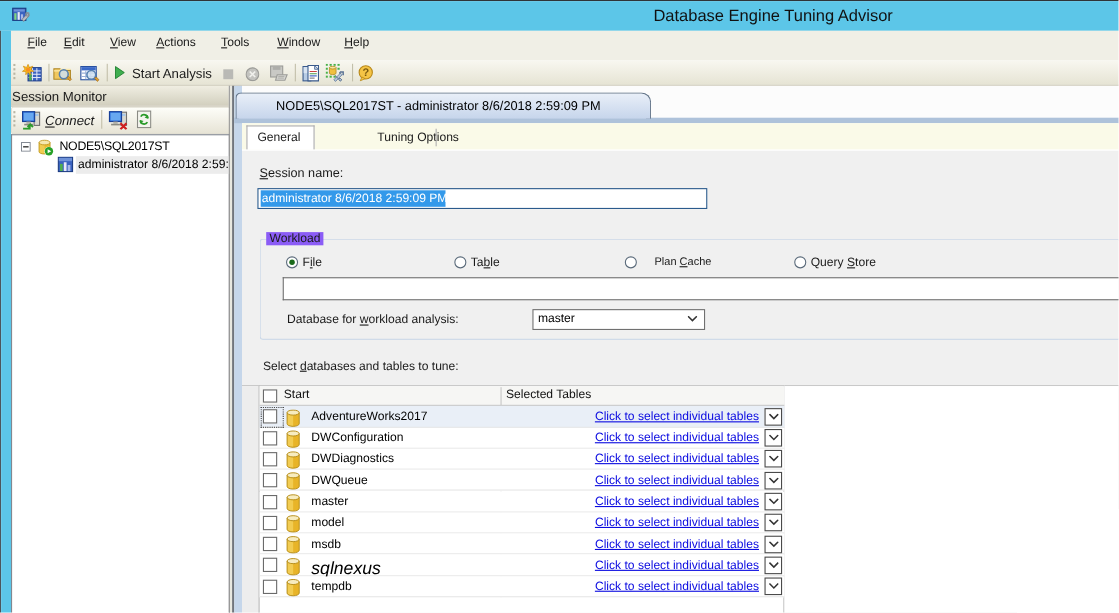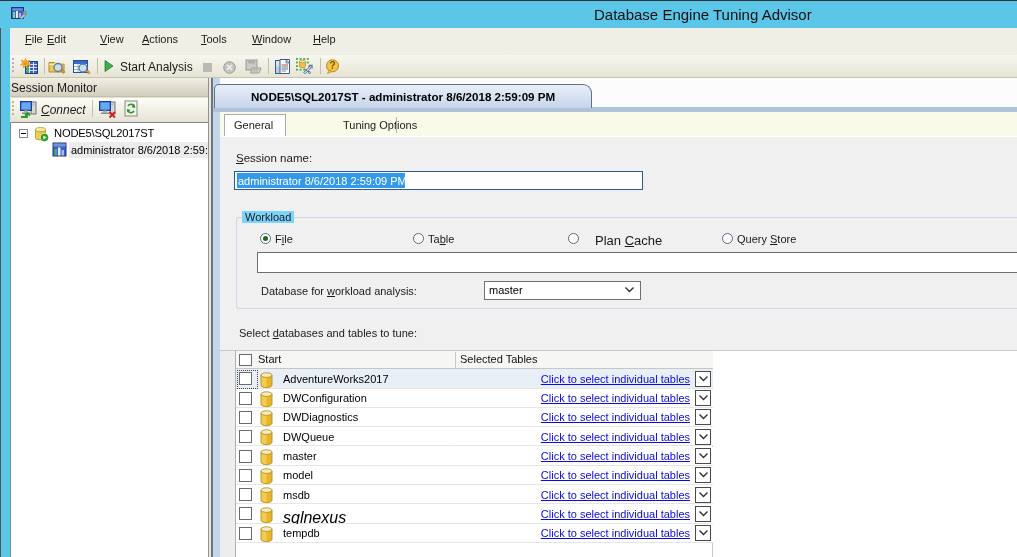--- a/index.html
+++ b/index.html
@@ -26,21 +26,21 @@
 <rect x="5" y="5" width="2" height="7" fill="#e8e8f8"></rect>
 <rect x="8" y="7" width="2" height="5" fill="#a8b8e8"></rect>
 <path d="M14.5 6 L9 11.5 L10.5 13.5 L15.5 8.5 Z" fill="#b8bcc4" stroke="#70767e" stroke-width="0.7"></path>
 <circle cx="14" cy="7" r="1.6" fill="none" stroke="#8a9098" stroke-width="1.2"></circle>
 </svg>
 </div>
 
 <div class="abs" style="left:10px;top:28px;width:1007px;height:27px;background:#f0efe6;"></div>
 <div class="abs" style="left:10px;top:33px;width:1007px;height:17px;font-size:11px;color:#1a1a1a;">
 <span class="abs" style="left:15px;"><u>F</u>ile</span>
-<span class="abs" style="left:37px;"><u>E</u>dit</span>
+<span class="abs" style="left:48px;"><u>E</u>dit</span>
 <span class="abs" style="left:90px;"><u>V</u>iew</span>
 <span class="abs" style="left:132px;"><u>A</u>ctions</span>
 <span class="abs" style="left:191px;"><u>T</u>ools</span>
 <span class="abs" style="left:242px;"><u>W</u>indow</span>
 <span class="abs" style="left:303px;"><u>H</u>elp</span>
 </div>
 
 <div class="abs" style="left:10px;top:55px;width:1007px;height:23px;background:linear-gradient(#f8f7f0,#e6e4d4);border-bottom:1px solid #c6c3ae;"></div>
 <div class="abs" id="toolbar" style="left:10px;top:55px;width:1007px;height:22px;text-decoration:underline;">
 
@@ -213,49 +213,49 @@
 <div class="abs" style="left:208px;top:78px;width:1px;height:479px;background:#909090;"></div>
 <div class="abs" style="left:209px;top:78px;width:2px;height:479px;background:#e8e8e0;"></div>
 <div class="abs" style="left:211px;top:78px;width:2px;height:479px;background:#70757c;"></div>
 <div class="abs" style="left:213px;top:78px;width:7px;height:479px;background:#c5d6ea;"></div>
 
 <div class="abs" style="left:220px;top:78px;width:797px;height:29px;background:#fcfcfc;"></div>
 
 <div class="abs" style="left:213px;top:107px;width:804px;height:5px;background:#aec2da;"></div>
 
 <div class="abs" style="left:214px;top:84px;width:378px;height:24px;background:linear-gradient(#e9eff8,#c6d5eb);border:1px solid #5f7186;border-bottom:none;border-radius:5px 9px 0 0;"></div>
-<div class="abs" style="left:251px;top:90px;font-size:11.6px;font-weight:bold;color:#000;">NODE5\SQL2017ST - administrator 8/6/2018 2:59:09 PM</div>
+<div class="abs" style="left:251px;top:90px;font-size:11.6px;font-weight:normal;color:#000;">NODE5\SQL2017ST - administrator 8/6/2018 2:59:09 PM</div>
 
 <div class="abs" style="left:220px;top:112px;width:797px;height:24px;background:#fafae8;"></div>
 <div class="abs" style="left:303px;top:119px;font-size:11px;color:#1a1a1a;margin-left:40px;">Tuning Options</div>
 <div class="abs" style="left:396px;top:117px;width:1px;height:16px;background:#b0b0b0;"></div>
 <div class="abs" style="left:224px;top:114px;width:62px;height:22px;background:#fff;border:1px solid #ababab;border-bottom:none;"></div>
 <div class="abs" style="left:234px;top:119px;font-size:11px;color:#1a1a1a;">General</div>
 
 <div class="abs" style="left:220px;top:136px;width:797px;height:1px;background:#fff;"></div>
 <div class="abs" style="left:220px;top:137px;width:797px;height:213px;background:#f0f0f0;"></div>
 <div class="abs" style="left:220px;top:350px;width:797px;height:1px;background:#c9c9c9;"></div>
 <div class="abs" style="left:220px;top:351px;width:797px;height:206px;background:#ededed;"></div>
 <div class="abs" style="left:235px;top:351px;width:782px;height:206px;background:#fff;"></div>
 
 <div class="abs" style="left:236px;top:152px;font-size:11.5px;color:#1a1a1a;"><u>S</u>ession name:</div>
 <div class="abs" style="left:234px;top:171px;width:409px;height:19px;background:#fff;border:1px solid #2a5a8c;"></div>
 <div class="abs" style="left:237px;top:173px;width:168px;height:15px;background:#3399ea;"></div>
 <div class="abs" style="left:238px;top:175px;font-size:11px;color:#fff;">administrator 8/6/2018 2:59:09 PM</div>
 
 <div class="abs" style="left:236px;top:217px;width:781px;height:92px;border:1px solid #ccd9e8;border-right:none;border-radius:3px 0 0 3px;"></div>
-<div class="abs" style="left:242px;top:211px;font-size:11px;color:#1a1a1a;background:#7dd3fc;padding:0 3px;">Workload</div>
+<div class="abs" style="left:242px;top:211px;font-size:11px;color:#1a1a1a;background:#8b5cf6;padding:0 3px;">Workload</div>
 
 <div class="abs" style="left:260px;top:233px;width:11px;height:11px;border:1px solid #5a6a7a;border-radius:50%;background:#fff;"></div>
 <div class="abs" style="left:263px;top:236px;width:5px;height:5px;border-radius:50%;background:#1a6a1a;"></div>
 <div class="abs" style="left:275px;top:233px;font-size:11px;color:#1a1a1a;">F<u>i</u>le</div>
 <div class="abs" style="left:413px;top:233px;width:11px;height:11px;border:1px solid #5a6a7a;border-radius:50%;background:#fff;"></div>
 <div class="abs" style="left:428px;top:233px;font-size:11px;color:#1a1a1a;">Ta<u>b</u>le</div>
 <div class="abs" style="left:568px;top:233px;width:11px;height:11px;border:1px solid #5a6a7a;border-radius:50%;background:#fff;"></div>
-<div class="abs" style="left:583px;top:233px;font-size:13px;color:#1a1a1a;padding-left:12px;">Plan <u>C</u>ache</div>
+<div class="abs" style="left:583px;top:233px;font-size:10px;color:#1a1a1a;padding-left:12px;">Plan <u>C</u>ache</div>
 <div class="abs" style="left:722px;top:233px;width:11px;height:11px;border:1px solid #5a6a7a;border-radius:50%;background:#fff;"></div>
 <div class="abs" style="left:737px;top:233px;font-size:11px;color:#1a1a1a;">Query <u>S</u>tore</div>
 
 <div class="abs" style="left:257px;top:252px;width:760px;height:21px;background:#fff;border:1px solid #6e6e6e;border-right:none;"></div>
 
 <div class="abs" style="left:261px;top:285px;font-size:11px;color:#1a1a1a;">Database for <u>w</u>orkload analysis:</div>
 <div class="abs" style="left:484px;top:281px;width:157px;height:19px;background:#fff;border:1px solid #707070;"></div>
 <div class="abs" style="left:489px;top:284px;font-size:11px;color:#000;">master</div>
 <svg class="abs" style="left:625px;top:287px;" width="9" height="6">
     <path d="M0.5 0.5 L4.5 4.5 L8.5 0.5" fill="none" stroke="#333" stroke-width="1.4"></path>

